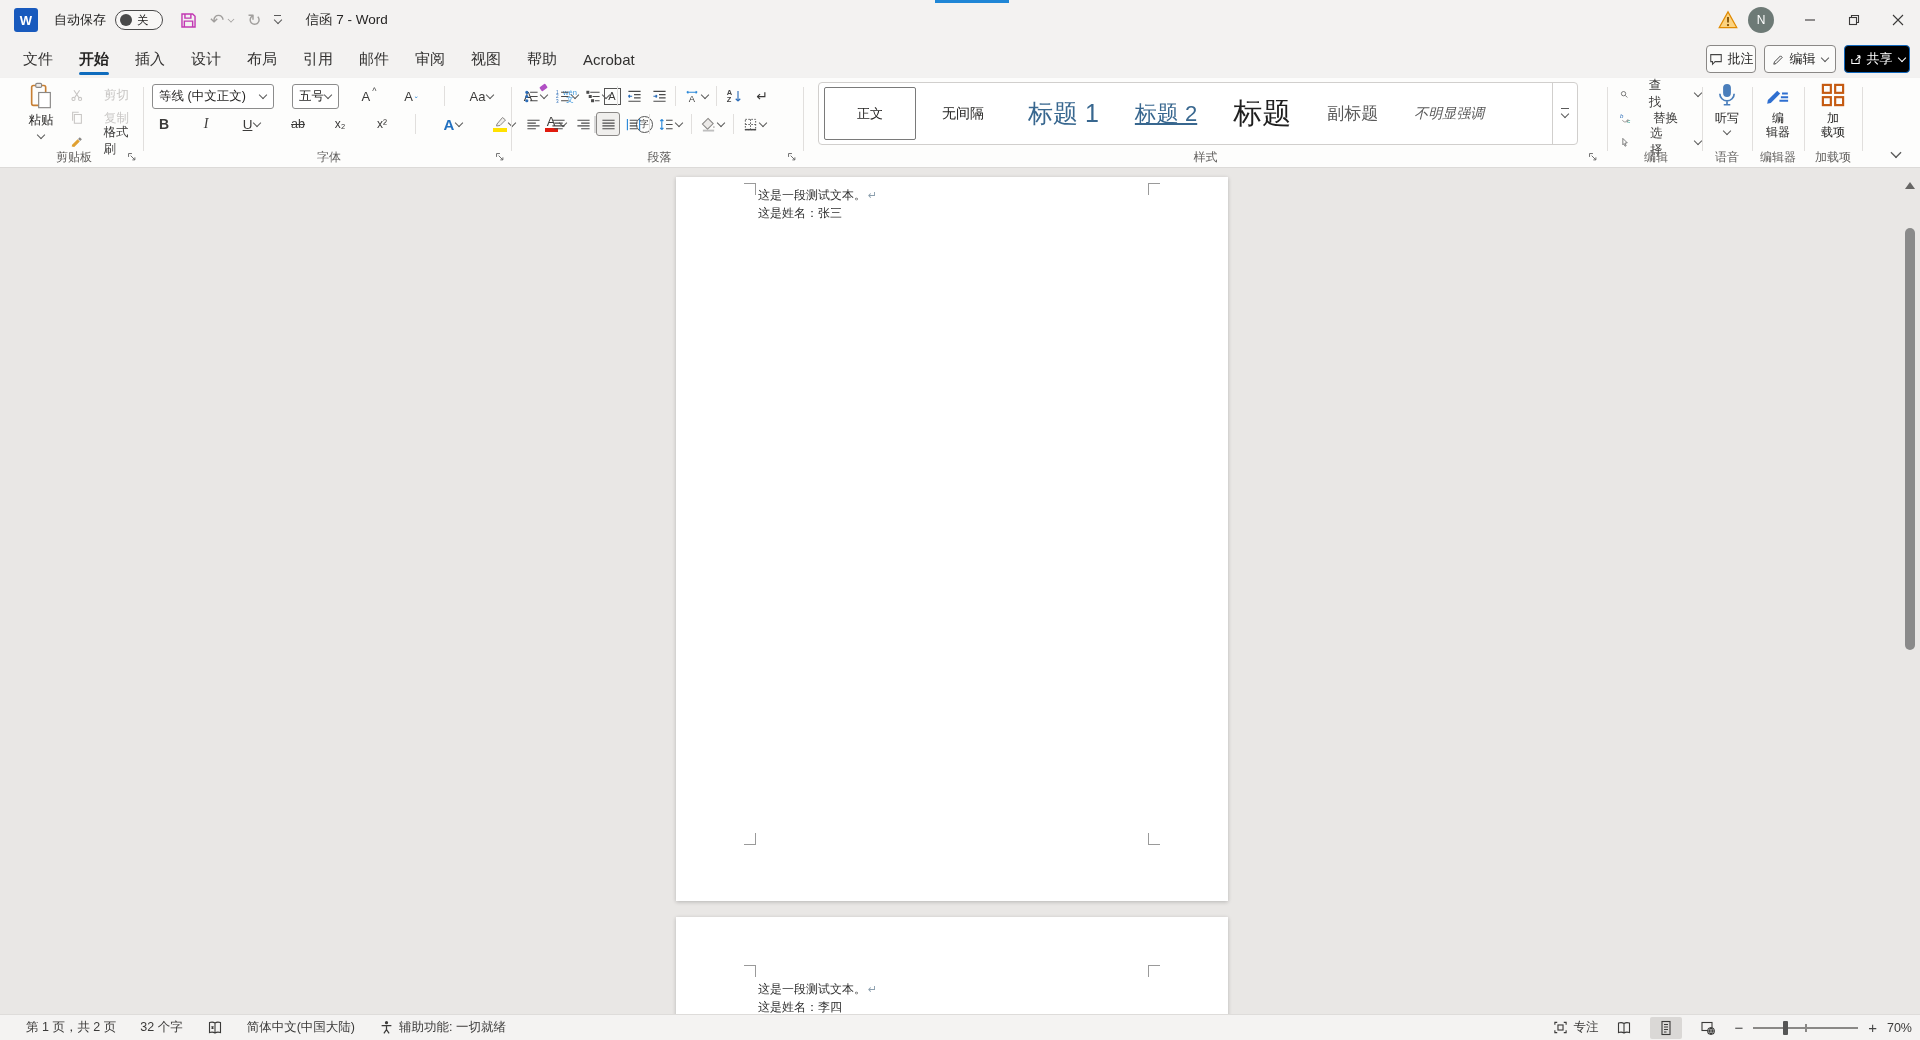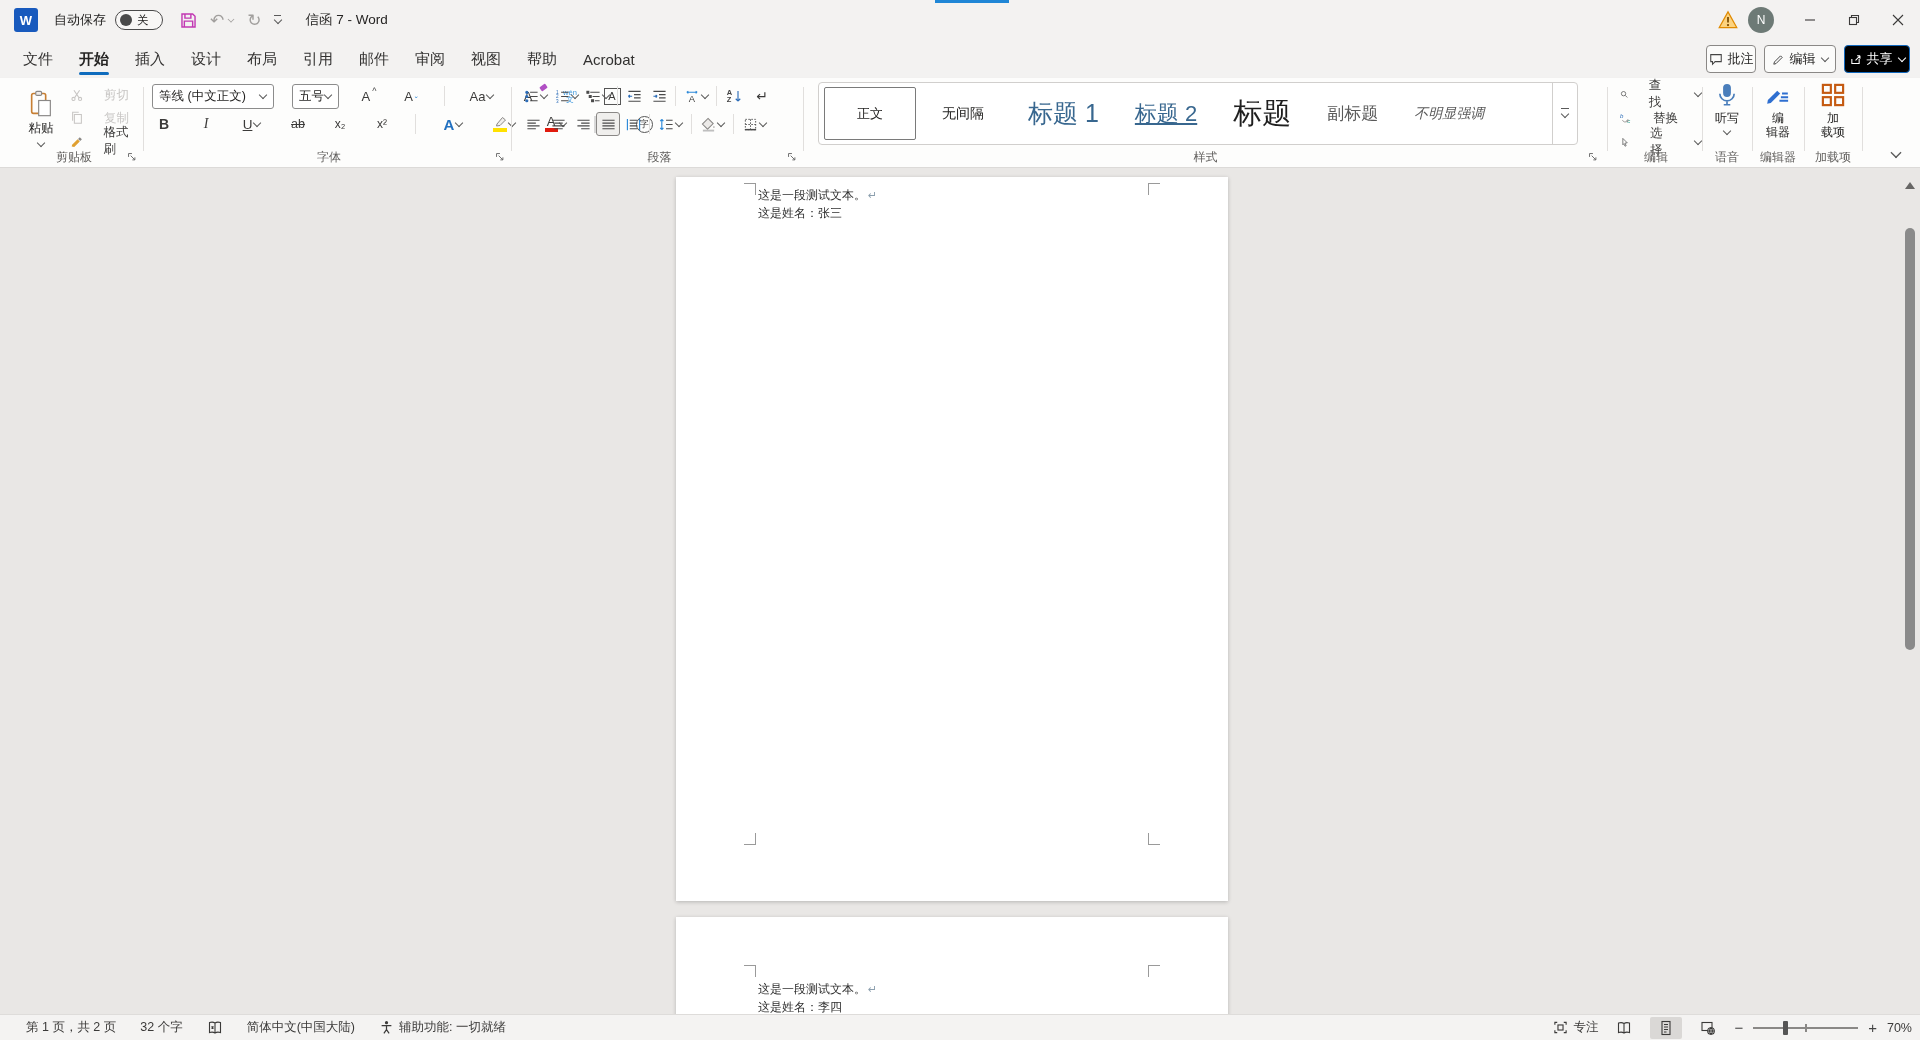--- a/index.html
+++ b/index.html
@@ -62,21 +62,21 @@
   .r1 { top:5px; } .r2 { top:33px; }
   .ibtn { min-width:24px; height:24px; display:flex; align-items:center; justify-content:center;
     border-radius:3px; gap:1px; font-size:13px; color:#3b3a39; }
   .ibtn.sel { border:1px solid #8a8886; background:#f0efed; }
   .sep { width:1px; height:20px; background:#e1dfdd; margin:0 3px; }
   .combo { border:1px solid #8c8c8c; border-radius:3px; height:25px; background:#fff;
     display:flex; align-items:center; justify-content:space-between; font-size:12.5px; padding:0 6px; color:#252423; }
   .disabled { color:#c8c6c4 !important; }
 
   
-  .paste-btn { position:absolute; left:12px; top:12px; width:46px; height:80px; display:flex;
+  .paste-btn { position:absolute; left:12px; top:4px; width:46px; height:80px; display:flex;
     flex-direction:column; align-items:center; border-radius:4px; }
   .paste-btn span.lbl { font-size:12.5px; margin-top:2px; color:#252423; }
   .clip-col { position:absolute; left:62px; top:7px; display:flex; flex-direction:column; gap:3px; }
   .sbtn { display:flex; align-items:center; gap:20px; height:20px; font-size:12.5px; color:#3b3a39; padding:0 2px; }
 
   
   .glyph-b { font-weight:bold; font-size:14px; }
   .glyph-i { font-family:"Liberation Serif","DejaVu Serif",serif; font-style:italic; font-size:14px; }
   .glyph-u { text-decoration:underline; font-size:13.5px; }
   .glyph-strike { text-decoration:line-through; font-size:12.5px; }

